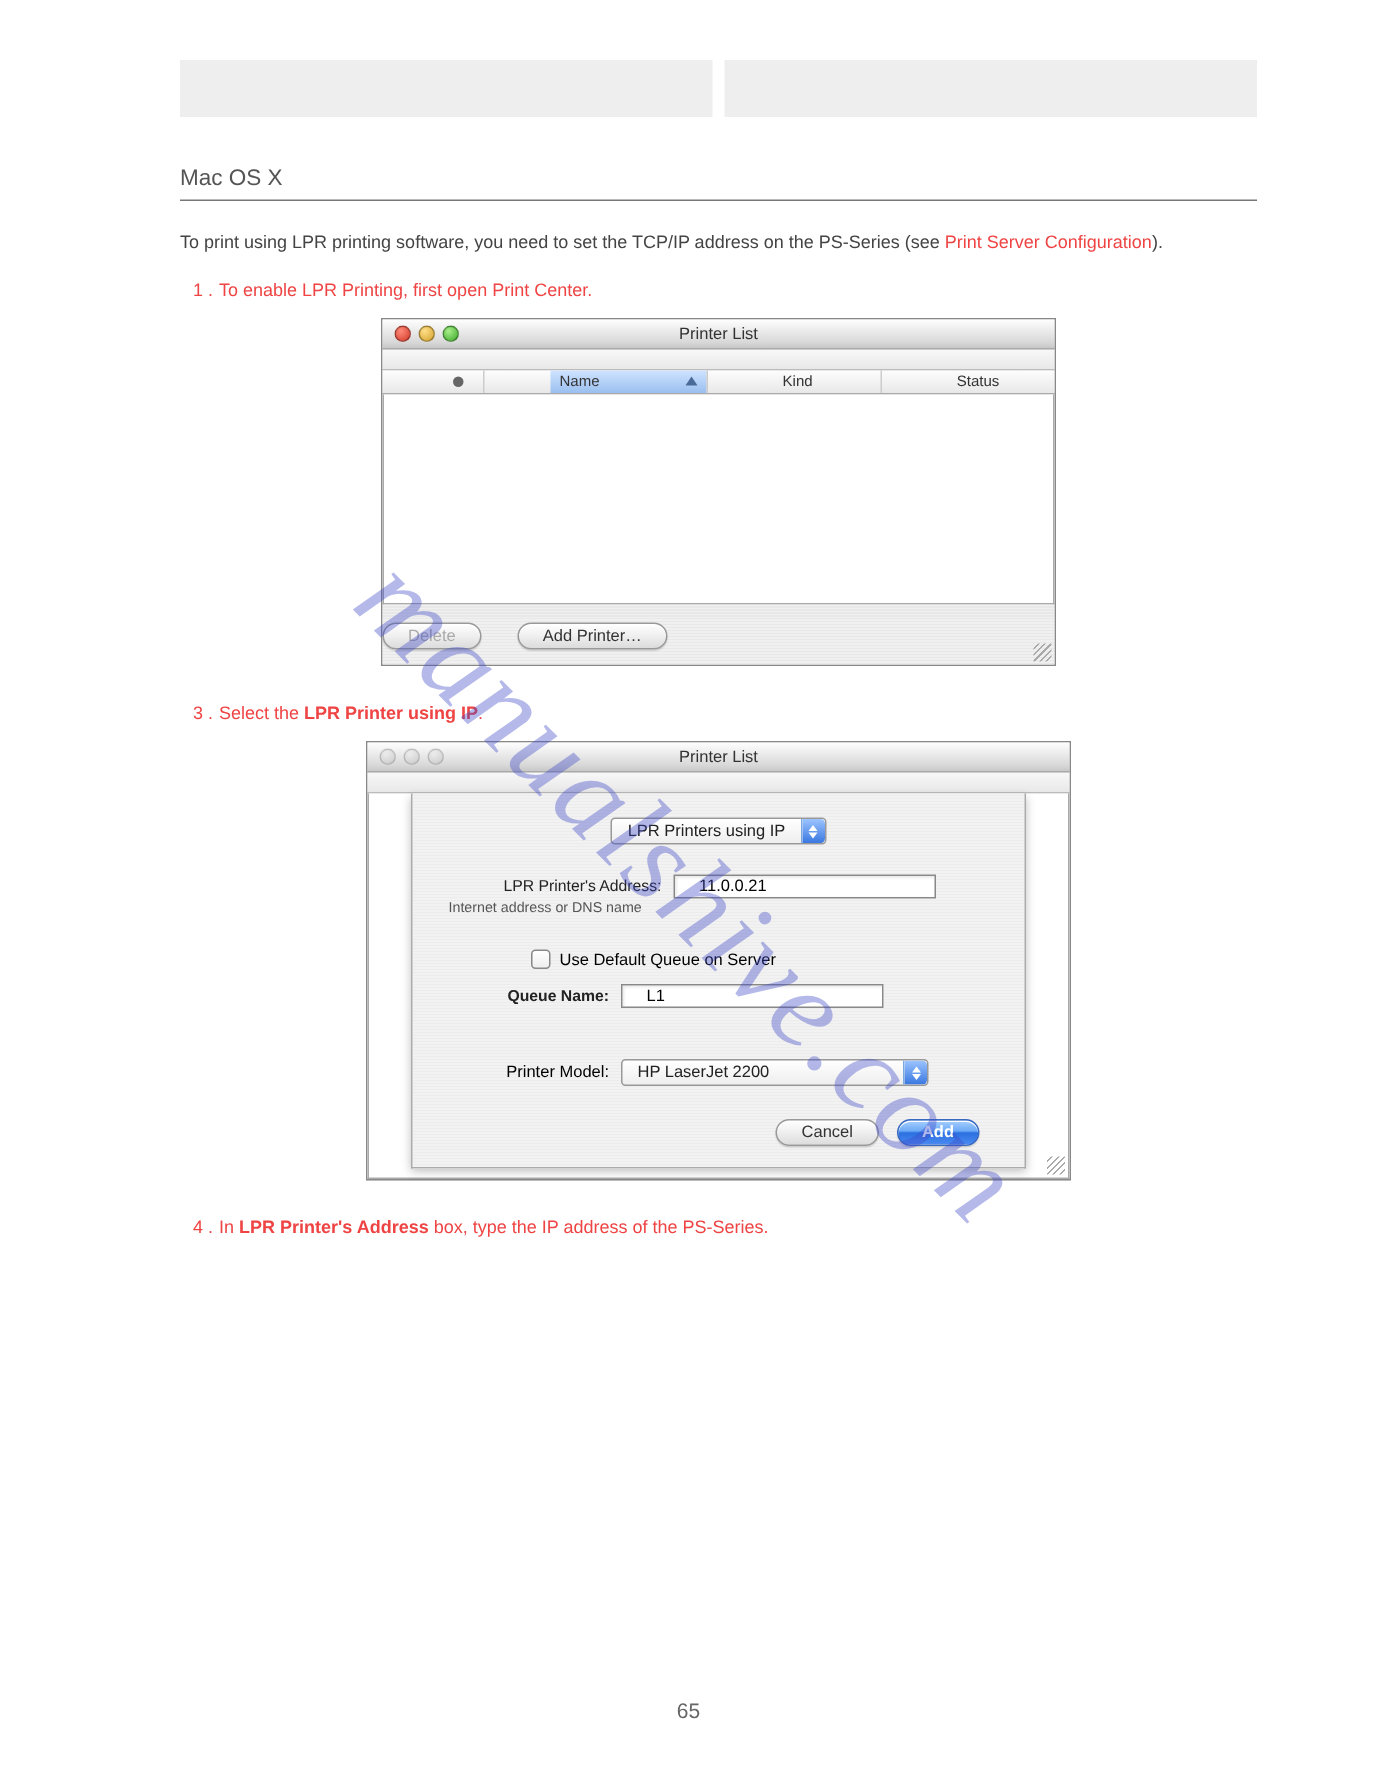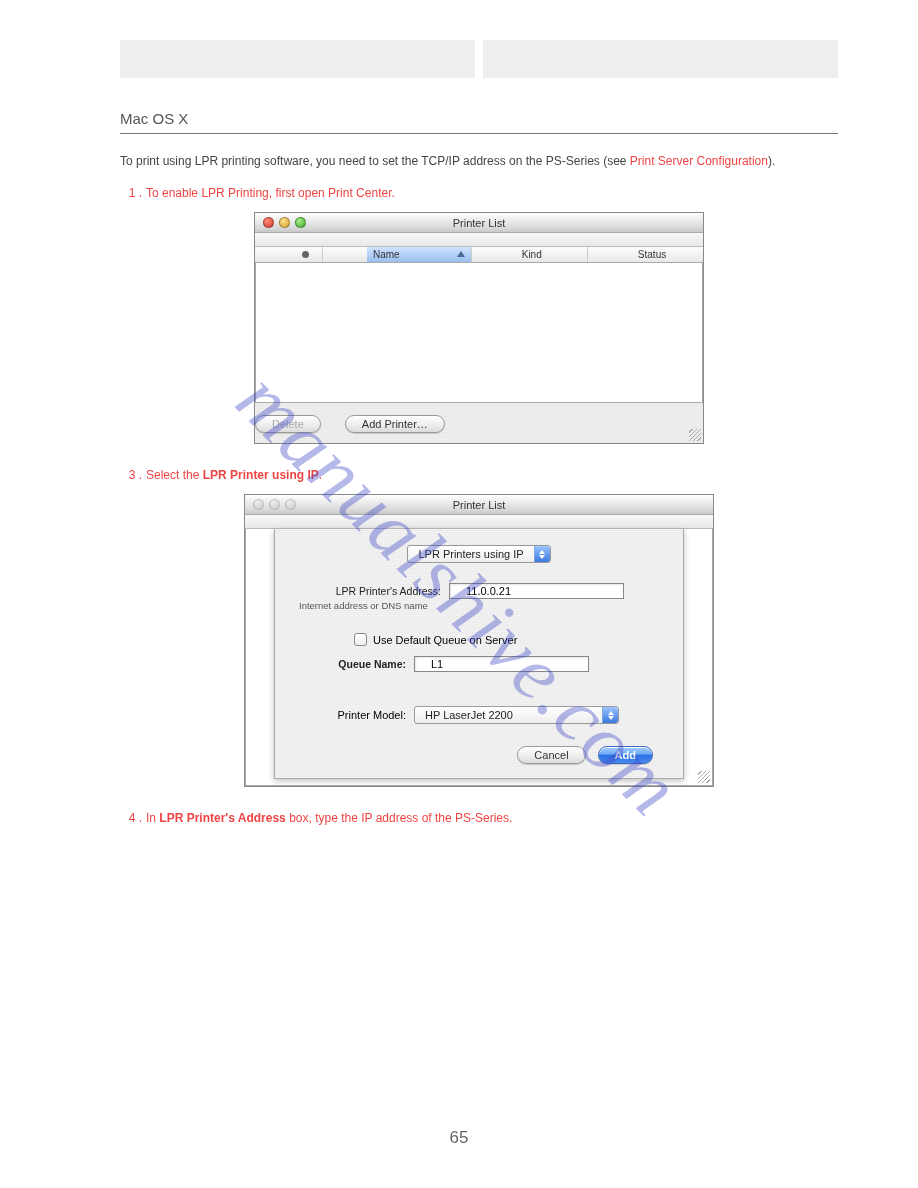--- a/index.html
+++ b/index.html
@@ -48,21 +48,21 @@
     font-size: 12px;
     color: #ef4444;
     line-height: 1.5;
     margin-bottom: 10px;
     padding-left: 30px;
     text-indent: -30px;
   }
   .step .num { display: inline-block; width: 26px; text-align: right; padding-right: 4px; text-indent: 0; }
   .bold { font-weight: bold; }
   .screenshot-container { display: flex; justify-content: center; margin: 10px 0 22px 0; }
-  .page-num { position: absolute; bottom: 40px; left: 0; right: 0; text-align: center; font-size: 17px; color: #666; }
+  .page-num { position: absolute; bottom: 40px; left: 0; right: 0; text-align: center; font-size: 14px; color: #666; }
 
   
   .mac-window {
     width: 450px;
     border: 1px solid #888;
     background: #eaeaea;
     box-shadow: 0 0 0 rgba(0,0,0,0.1);
     position: relative;
   }
   .mac-titlebar {

